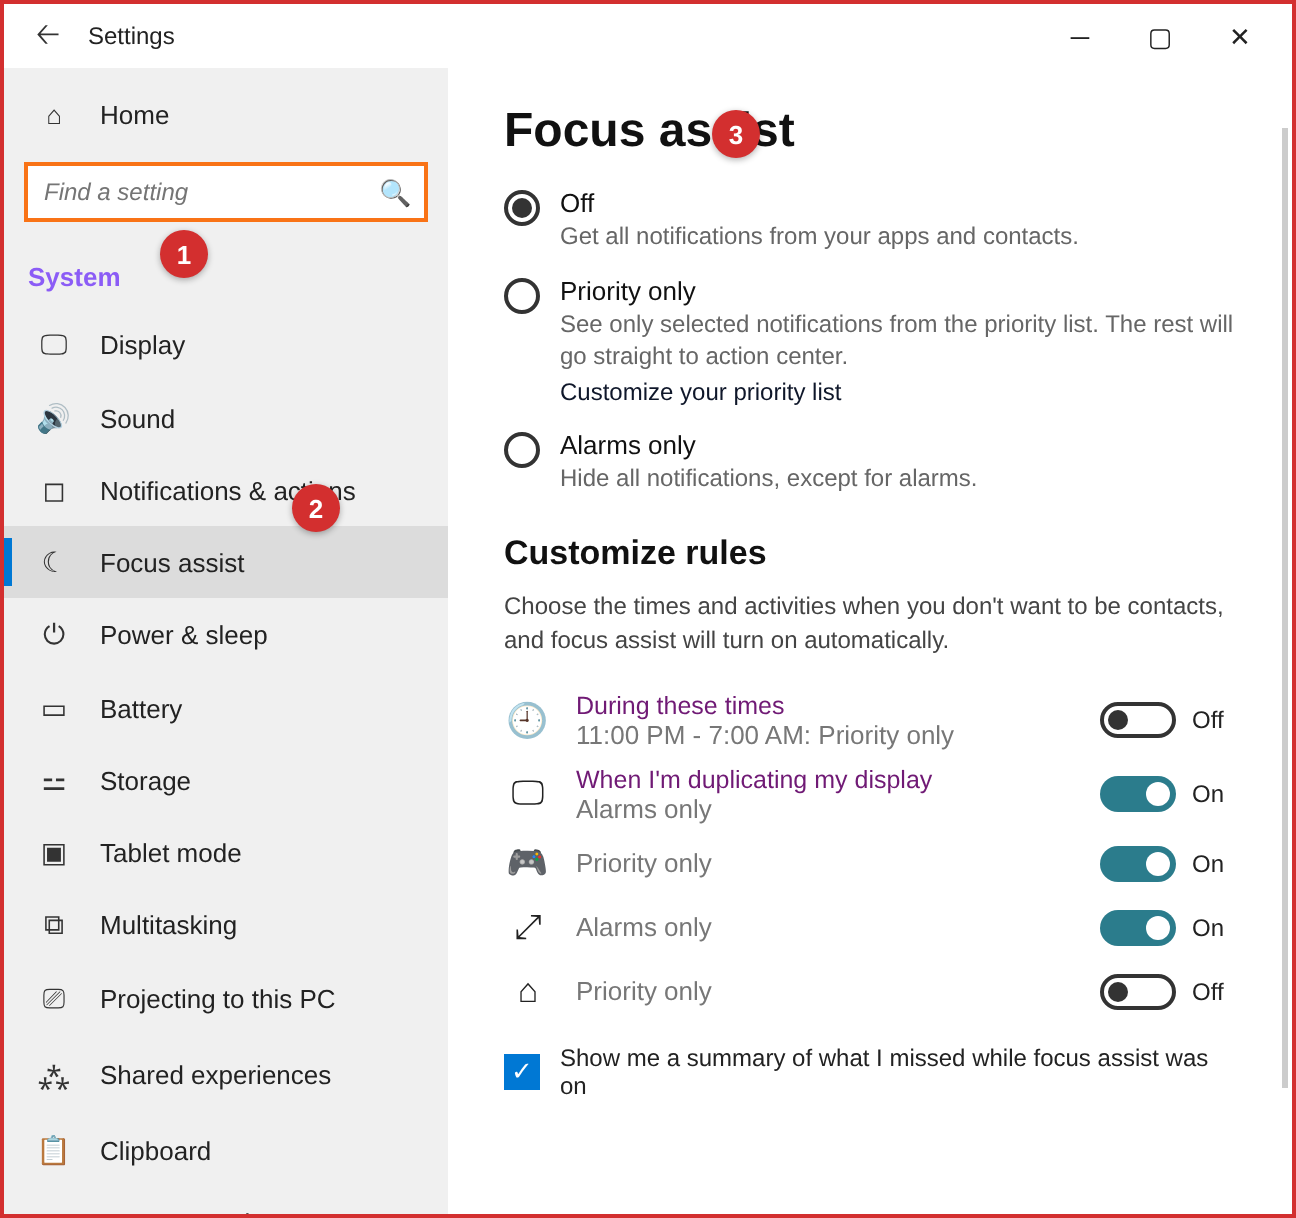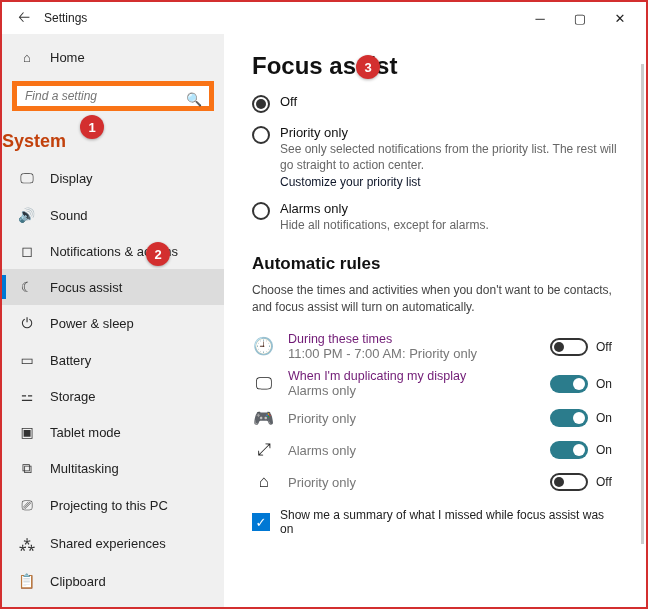--- a/index.html
+++ b/index.html
@@ -7,24 +7,24 @@
 .titlebar{height:32px;display:flex;align-items:center;padding:0 6px;background:#fff}
 .titlebar .back{width:32px;height:32px;display:flex;align-items:center;justify-content:center;font-size:15px;color:#333}
 .titlebar .title{font-size:12px;color:#222;margin-left:4px}
 .titlebar .spacer{flex:1}
 .tbtn{width:40px;height:32px;display:flex;align-items:center;justify-content:center;font-size:13px;color:#222}
 .app{display:flex;height:575px}
 .sidebar{width:222px;background:#f0f0f0;display:flex;flex-direction:column;padding-top:8px;overflow:hidden}
 .home-row{display:flex;align-items:center;gap:14px;padding:8px 16px;font-size:13px;color:#222}
 .home-row .icon{width:18px;display:flex;justify-content:center;color:#333}
 .search-wrap{padding:8px 10px 10px 10px}
-.search{position:relative;width:100%;height:30px;border:5px solid #f97316;background:#fff;display:flex;align-items:center}
+.search{position:relative;width:100%;height:30px;border:2px solid #f97316;background:#fff;display:flex;align-items:center}
 .search input{border:none;outline:none;width:100%;height:100%;padding:0 28px 0 8px;font-size:12px;font-style:italic;color:#666;background:transparent}
 .search .sicon{position:absolute;right:6px;top:6px;color:#666;font-size:13px}
-.section-label{font-size:18px;font-weight:600;padding:10px 16px 8px 0;color:#c2410c}
+.section-label{font-size:13px;font-weight:600;padding:10px 16px 8px 12px;color:#8b5cf6}
 .nav{display:flex;flex-direction:column}
 .nav-item{display:flex;align-items:center;gap:14px;padding:10px 16px;font-size:13px;color:#222;position:relative}
 .nav-item .icon{width:18px;display:flex;justify-content:center;color:#333;font-size:14px}
 .nav-item.active{background:#dcdcdc}
 .nav-item.active::before{content:"";position:absolute;left:0;top:6px;bottom:6px;width:4px;background:#0078d4}
 .main{flex:1;background:#fff;padding:18px 28px 10px 28px;overflow-y:auto;position:relative}
 .main h1{font-size:24px;font-weight:600;color:#111;margin-bottom:14px}
 .desc{font-size:12px;color:#444;line-height:1.45;margin-bottom:16px;max-width:370px}
 .radio-group{display:flex;flex-direction:column;gap:12px;margin-bottom:20px}
 .radio-row{display:flex;gap:10px;align-items:flex-start}
@@ -137,40 +137,41 @@
   </div>
 
   <div class="main">
     <h1>Focus assist</h1>
 
     <div class="radio-group">
       <div class="radio-row">
         <div class="radio checked"></div>
         <div class="radio-body">
           <div class="rlabel">Off</div>
+          <div class="rsub">Get all notifications from your apps and contacts.</div>
         </div>
       </div>
       <div class="radio-row">
         <div class="radio"></div>
         <div class="radio-body">
           <div class="rlabel">Priority only</div>
           <div class="rsub">See only selected notifications from the priority list. The rest will go straight to action center.</div>
           <div class="link">Customize your priority list</div>
         </div>
       </div>
       <div class="radio-row">
         <div class="radio"></div>
         <div class="radio-body">
           <div class="rlabel">Alarms only</div>
           <div class="rsub">Hide all notifications, except for alarms.</div>
         </div>
       </div>
     </div>
 
-    <div class="sub-h">Automatic rules</div>
+    <div class="sub-h">Customize rules</div>
     <p class="desc">Choose the times and activities when you don't want to be contacts, and focus assist will turn on automatically.</p>
 
     <div class="rules">
       <div class="rule">
         <div class="ricon">🕘</div>
         <div class="rtext">
             <div class="rtitle">During these times</div>
             <div class="rsub">11:00 PM - 7:00 AM: Priority only</div>
           </div>
         <div class="toggle-wrap">

